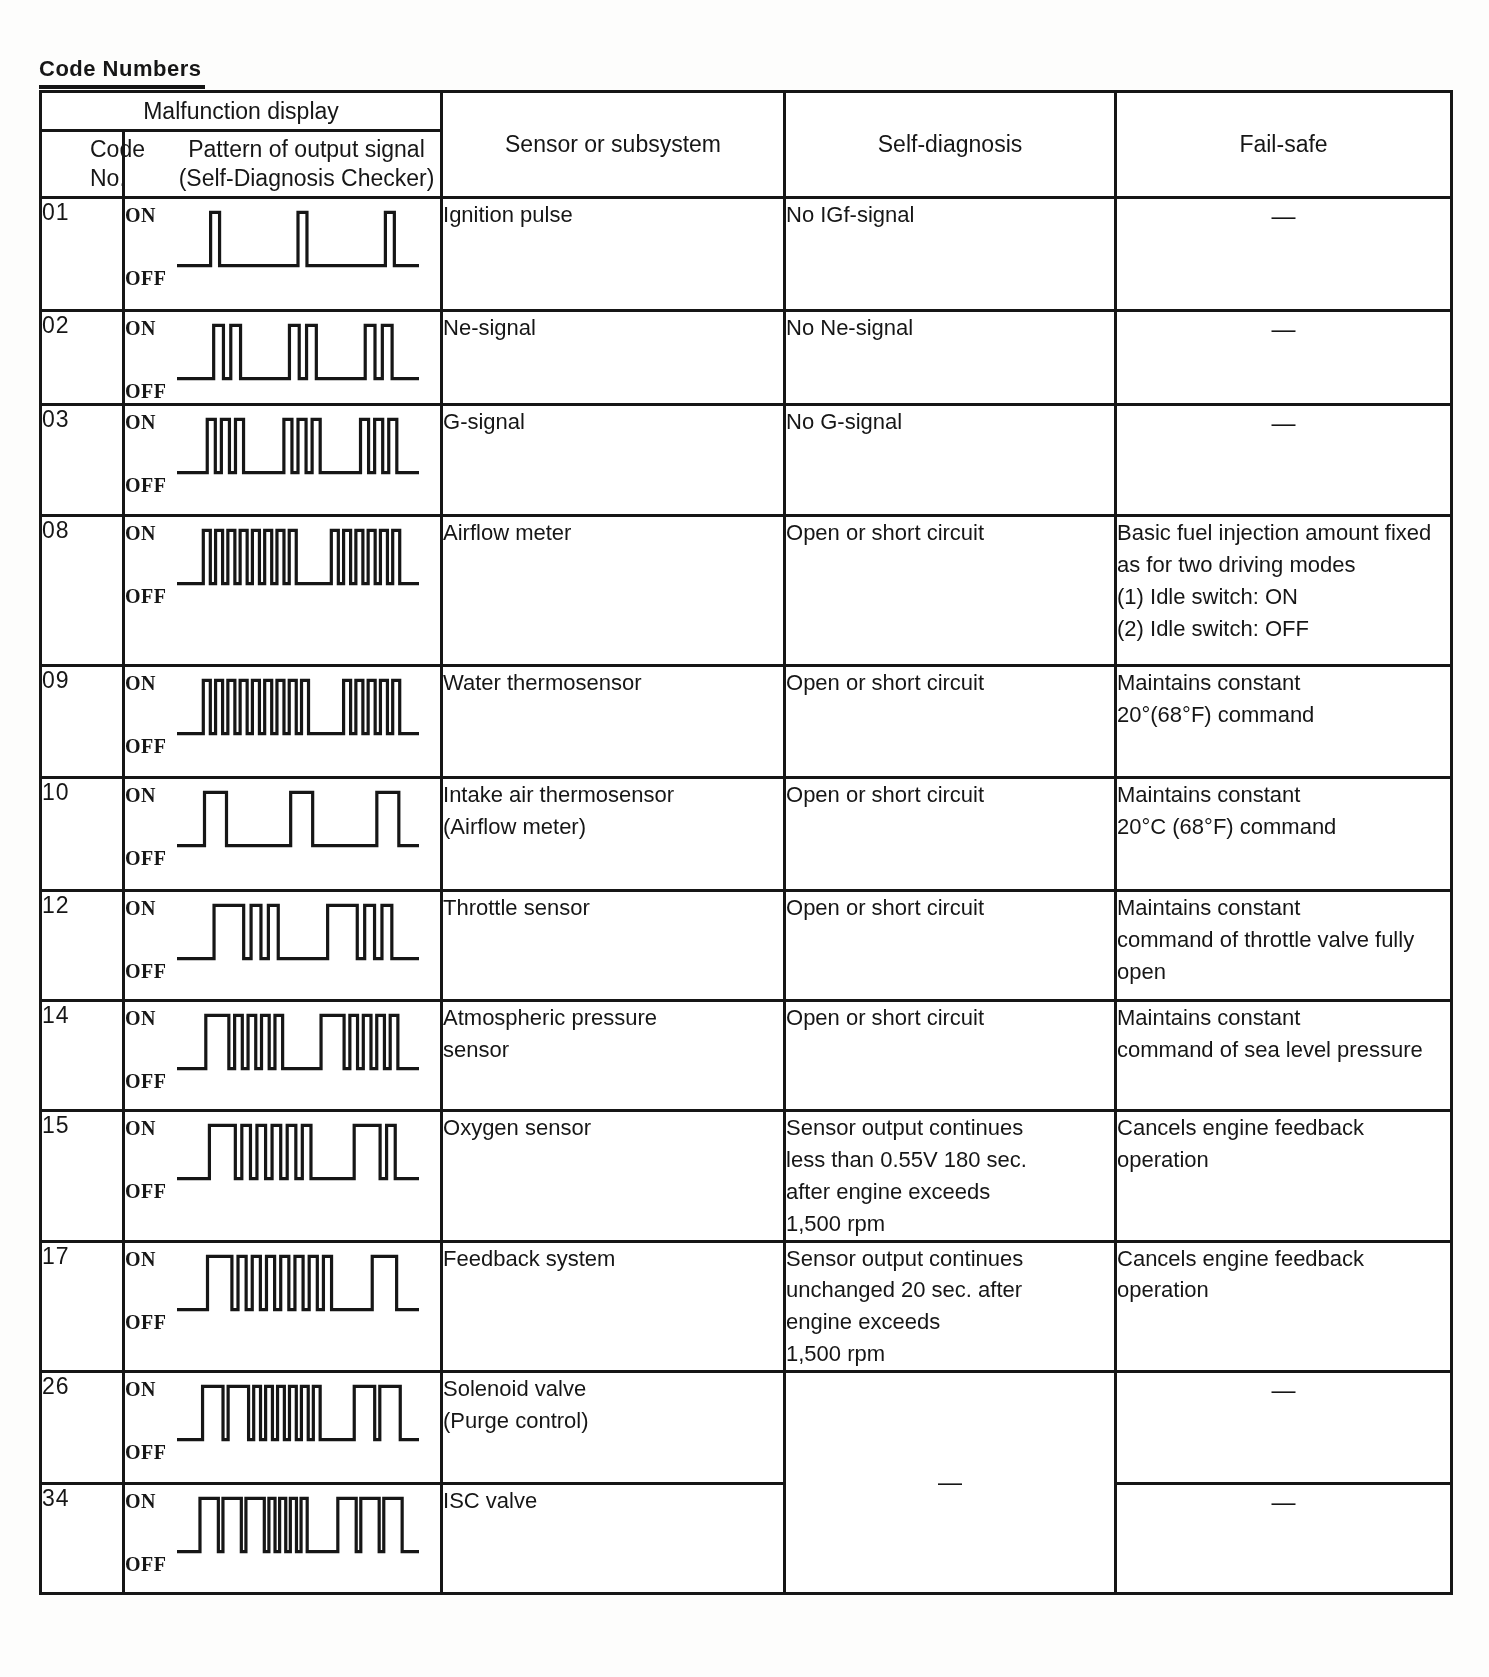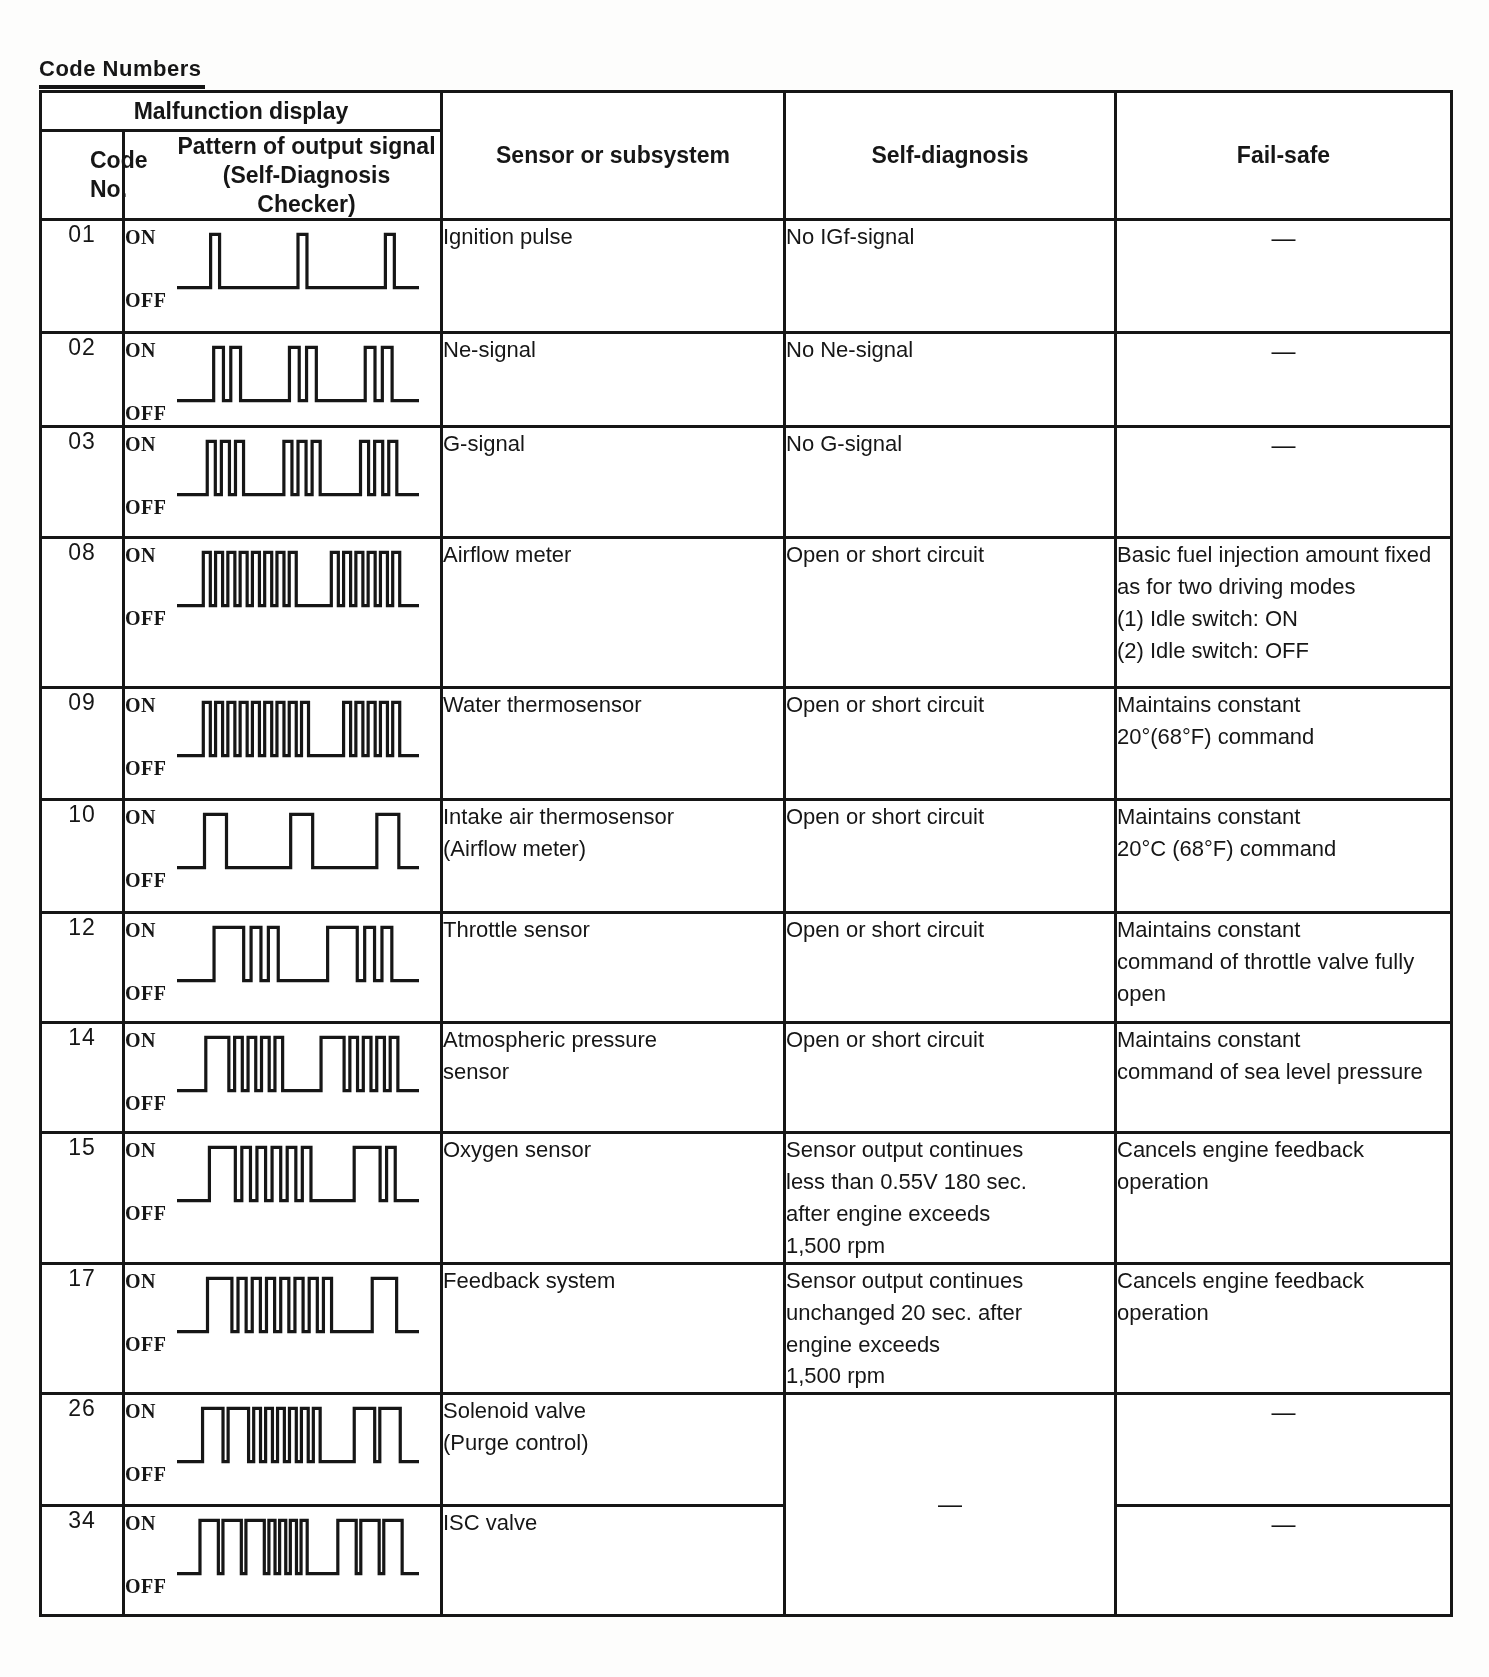--- a/index.html
+++ b/index.html
@@ -6,24 +6,24 @@
     font-family:"Liberation Sans","DejaVu Sans",sans-serif;}
   body{width:1489px;height:1677px;box-sizing:border-box;overflow:hidden;}
   .page{padding:56px 38px 0 39px;}
   .title{font-size:22px;font-weight:700;letter-spacing:.5px;display:inline-block;
     border-bottom:4px solid #141414;padding:0 4px 3px 0;margin:0 0 1px 0;}
   table.codes{border-collapse:collapse;width:1411px;table-layout:fixed;}
   table.codes th,table.codes td{border:3px solid #161616;padding:0;vertical-align:top;
     background:#fff;}
   col.c-code{width:83px;} col.c-pat{width:318px;} col.c-sen{width:343px;}
   col.c-diag{width:331px;} col.c-fail{width:336px;}
-  th{font-size:23px;font-weight:700;text-align:center;vertical-align:middle !important;
+  th{font-size:23px;font-weight:400;text-align:center;vertical-align:middle !important;
     white-space:pre-line;line-height:1.25;margin-left:32px;}
   tr.hdr1 th{height:36px;} tr.hdr2 th{height:64px;padding-left:48px;}
-  td.c{font-size:23px;text-align:center;vertical-align:middle;letter-spacing:1px;}
+  td.c{font-size:23px;vertical-align:middle;letter-spacing:1px;}
   td.s,td.d,td.f{font-size:22px;line-height:1.45;white-space:pre-line;
     padding:8px 10px 8px 13px;}
   td.dash{text-align:center;white-space:normal;padding-left:0;padding-right:0;
     font-size:24px;}
   td.dash.mid{vertical-align:middle;}
   td.p{vertical-align:middle;padding:0 8px 0 14px;}
   .wave{display:flex;align-items:flex-end;height:78px;font-family:Liberation Serif, serif;}
   .wave-labels{display:flex;flex-direction:column;justify-content:space-between;
     height:72px;width:52px;flex:0 0 52px;font-size:20px;font-weight:700;
     letter-spacing:.5px;}

